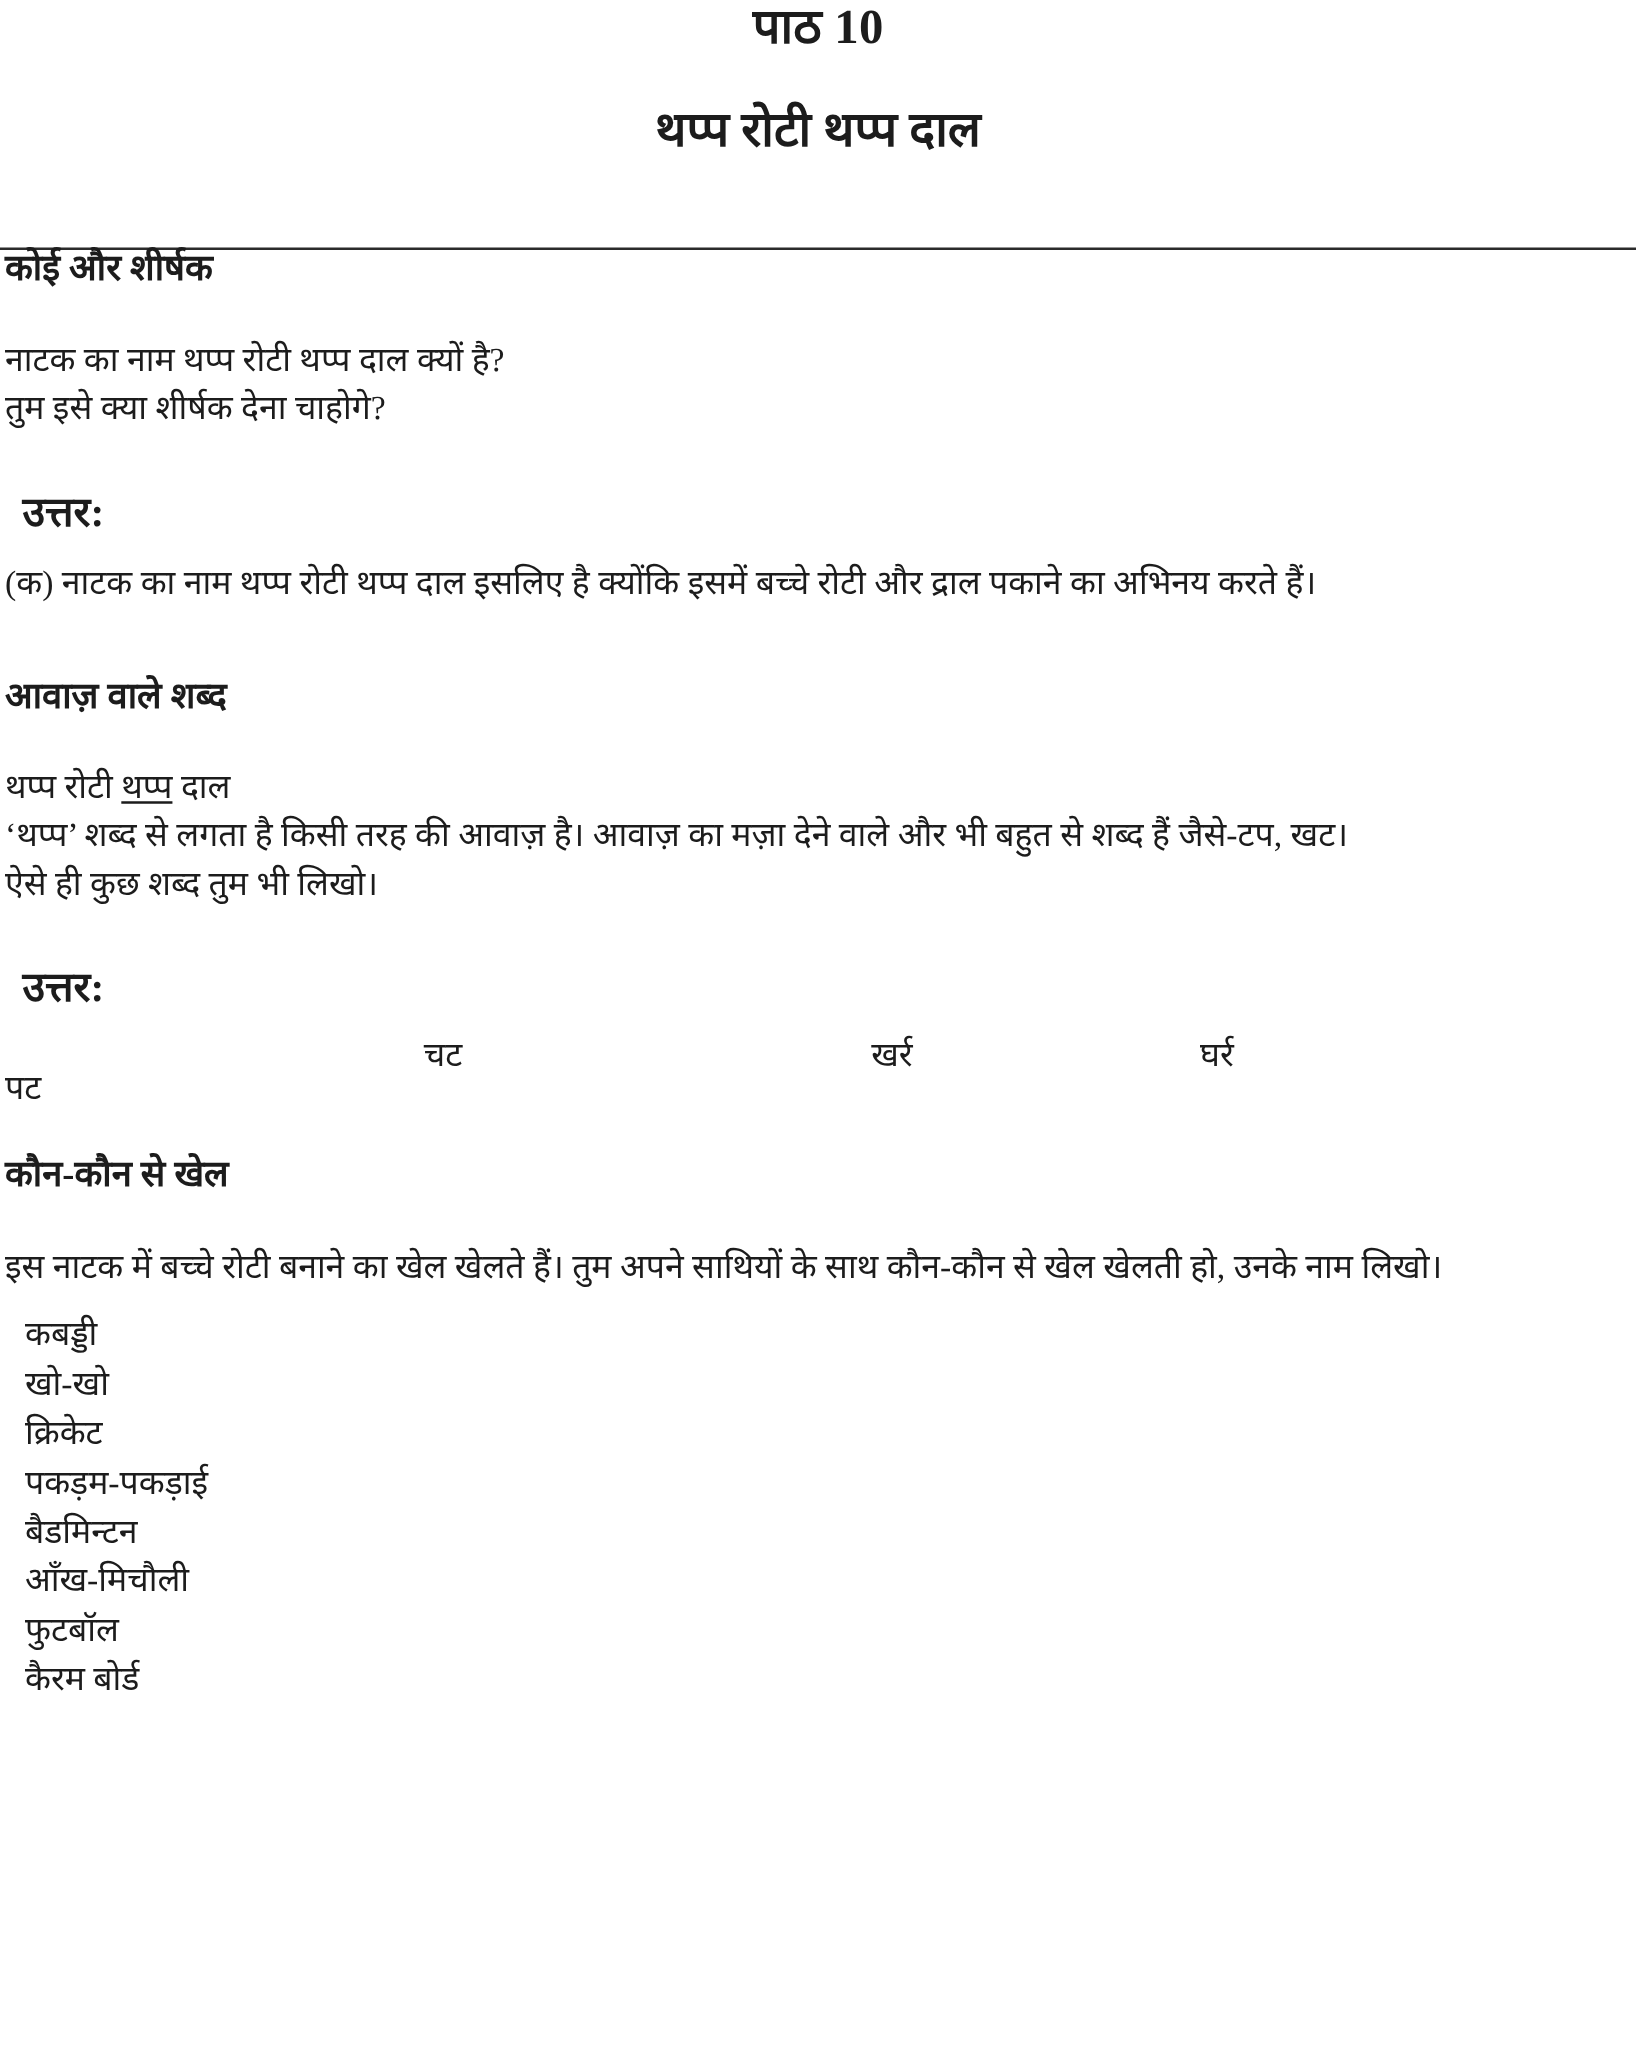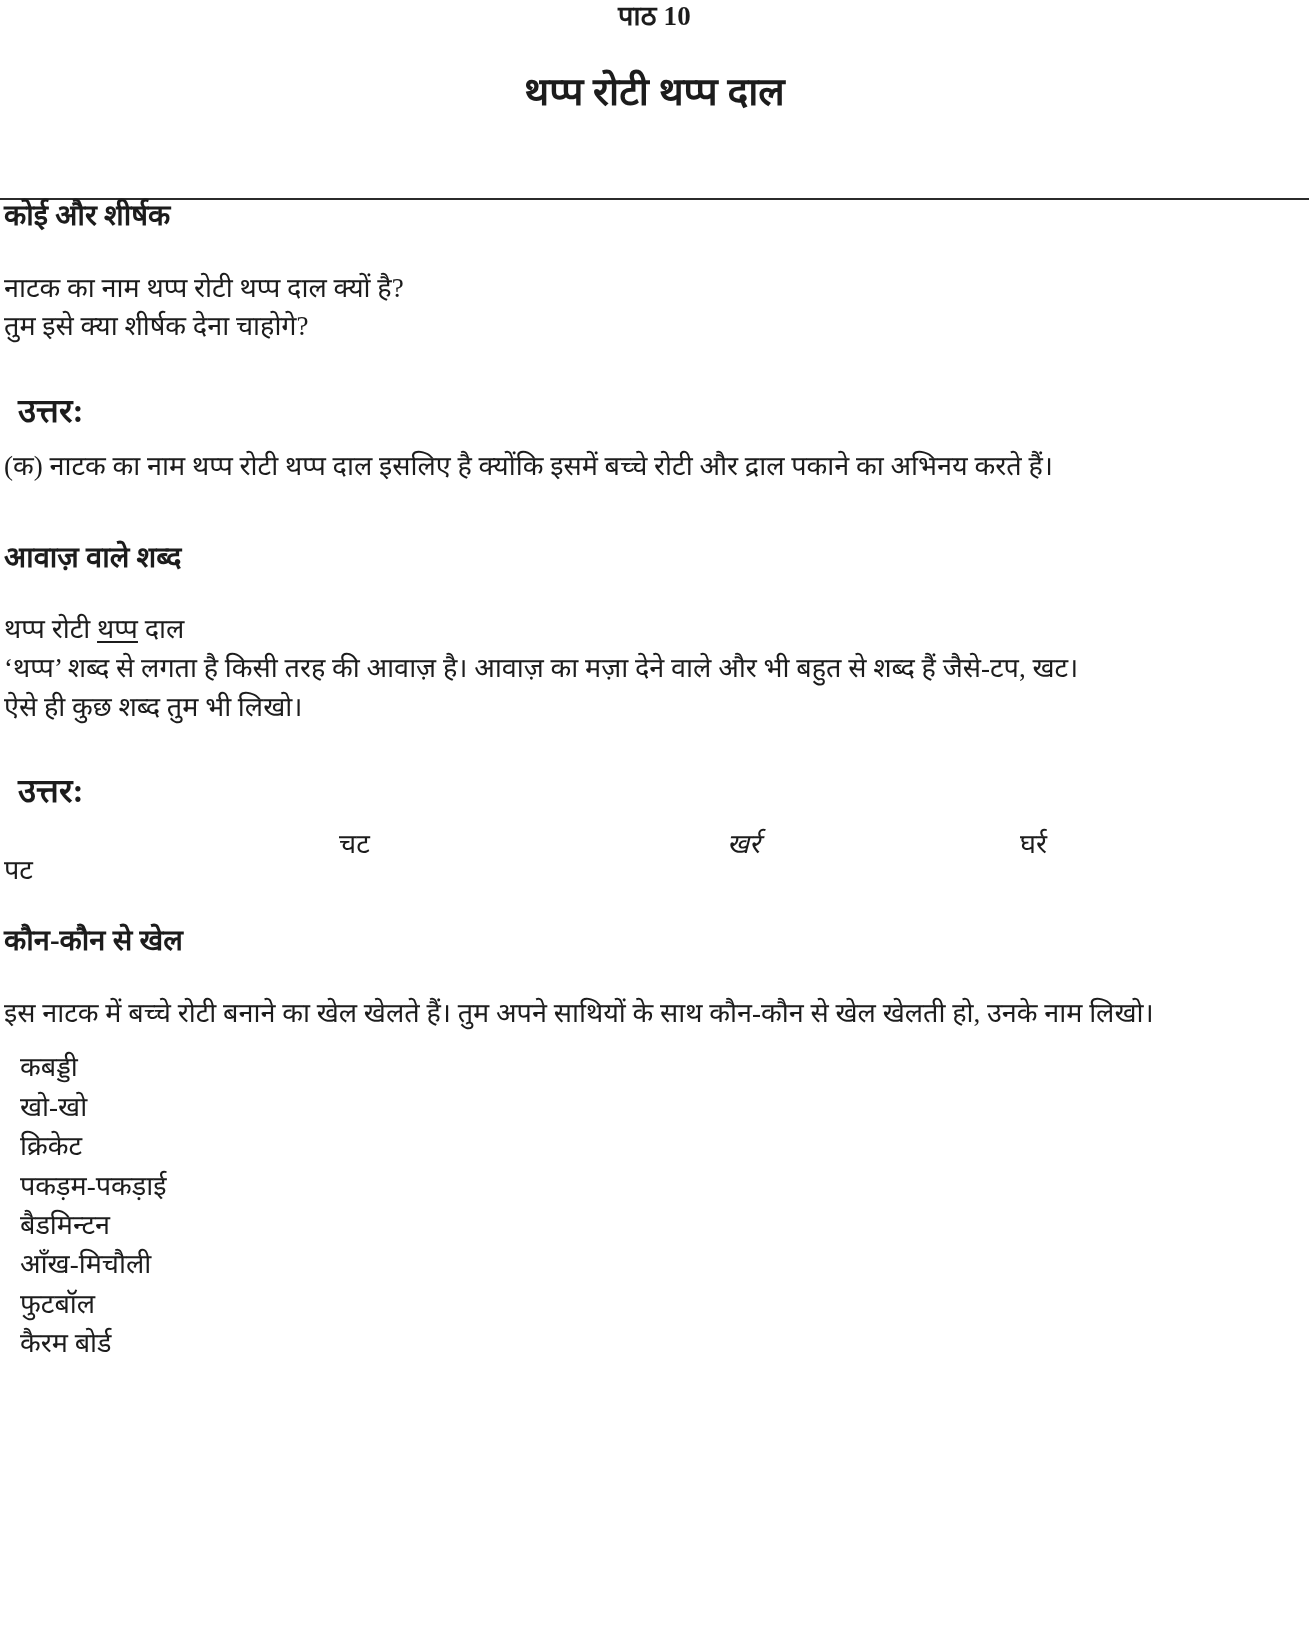--- a/index.html
+++ b/index.html
@@ -20,21 +20,21 @@
     background: #ffffff;
     box-sizing: border-box;
   }
 
   
   .title-block {
     padding-top: 2px;
     text-align: center;
   }
   .lesson-no {
-    font-size: 27px;
+    font-size: 39px;
     font-weight: bold;
     line-height: 1.05;
     letter-spacing: 0.2px;
   }
   .lesson-title {
     font-size: 39px;
     font-weight: bold;
     line-height: 1.05;
     margin-top: 42px;
   }
@@ -93,22 +93,22 @@
   
   .word-row {
     position: relative;
     height: 42px;
     font-size: 27px;
     line-height: 1.3;
   }
   .word-row span { position: absolute; top: 0; }
   .word-col-0 { left: 0px; margin-top: 26px; }
   .word-col-1 { left: 335px; }
-  .word-col-2 { left: 723px; font-style: italic; }
-  .word-col-3 { left: 1016px; }
+  .word-col-2 { left: 693px; }
+  .word-col-3 { left: 956px; }
 
   
   .games-list {
     list-style: none;
     margin: 16px;
     padding: 0;
   }
   .games-list li {
     font-size: 27px;
     line-height: 1.46;

